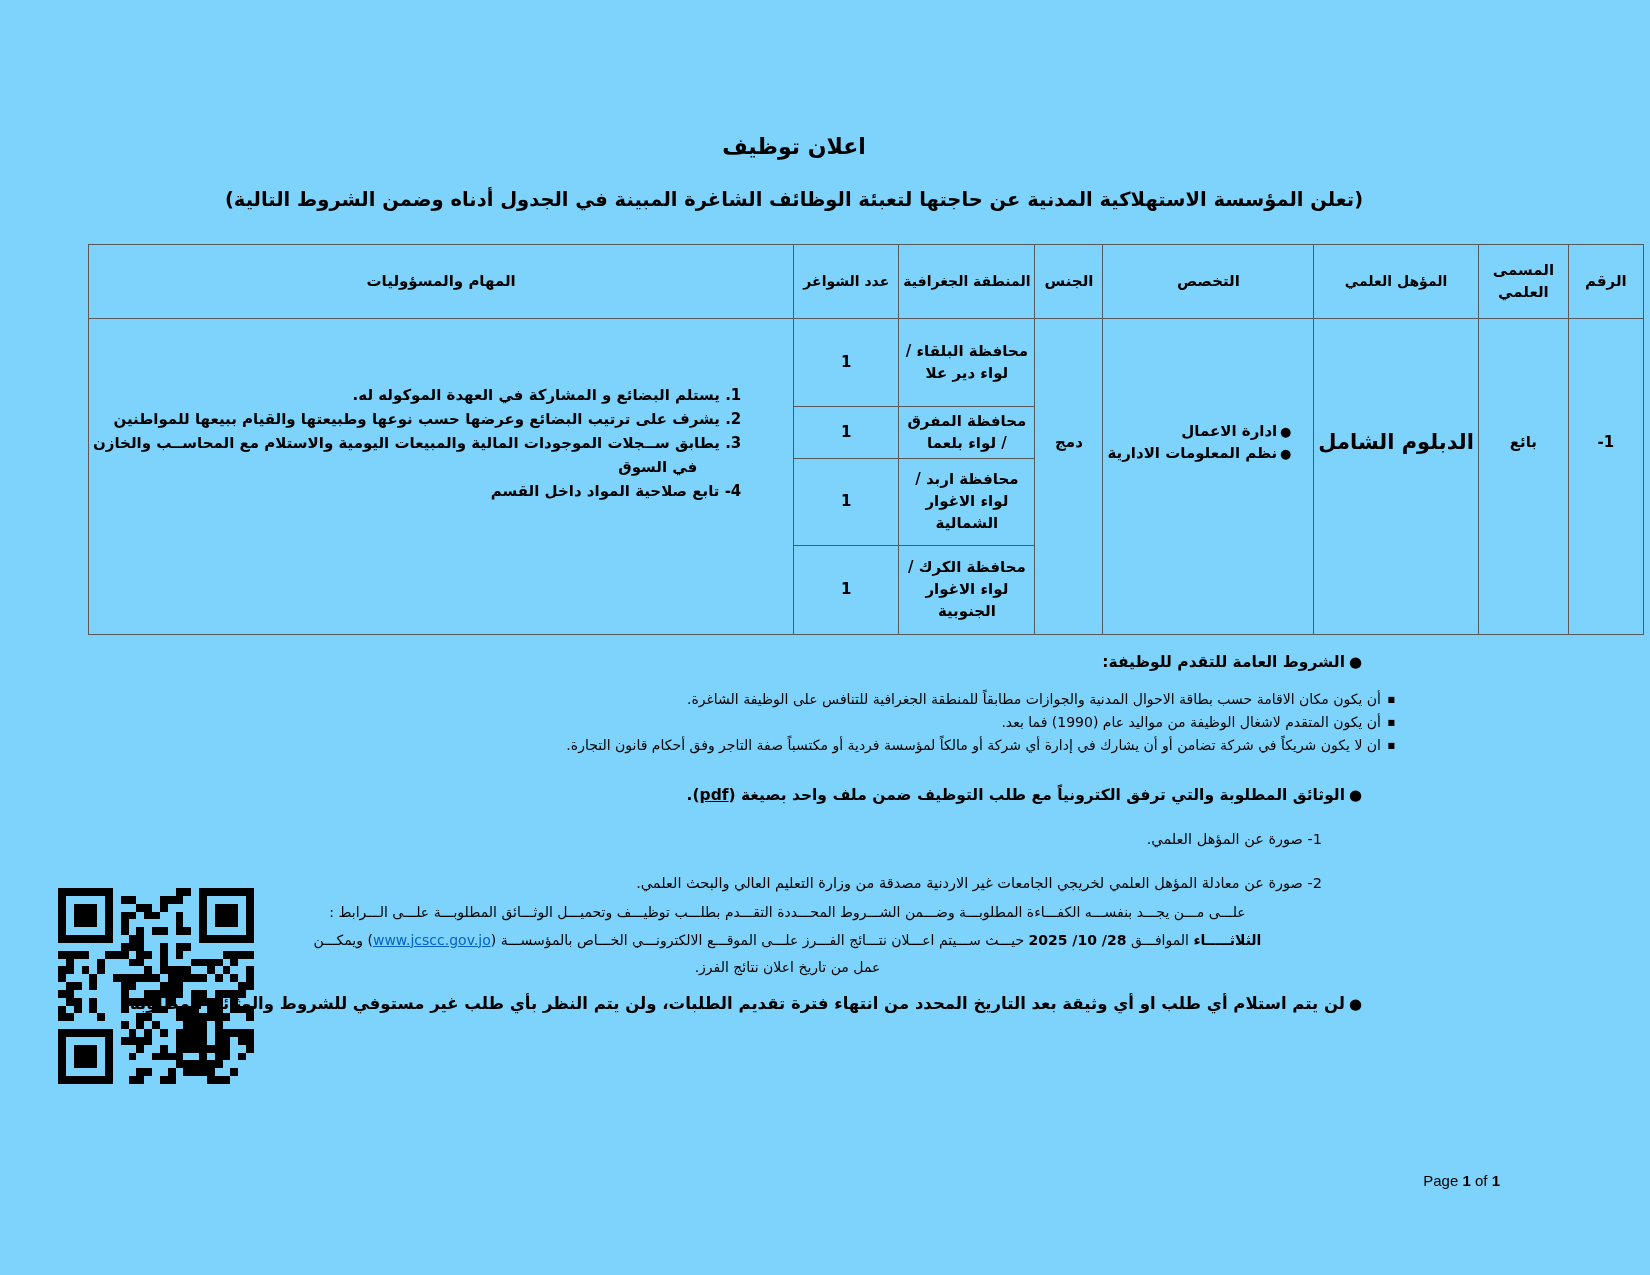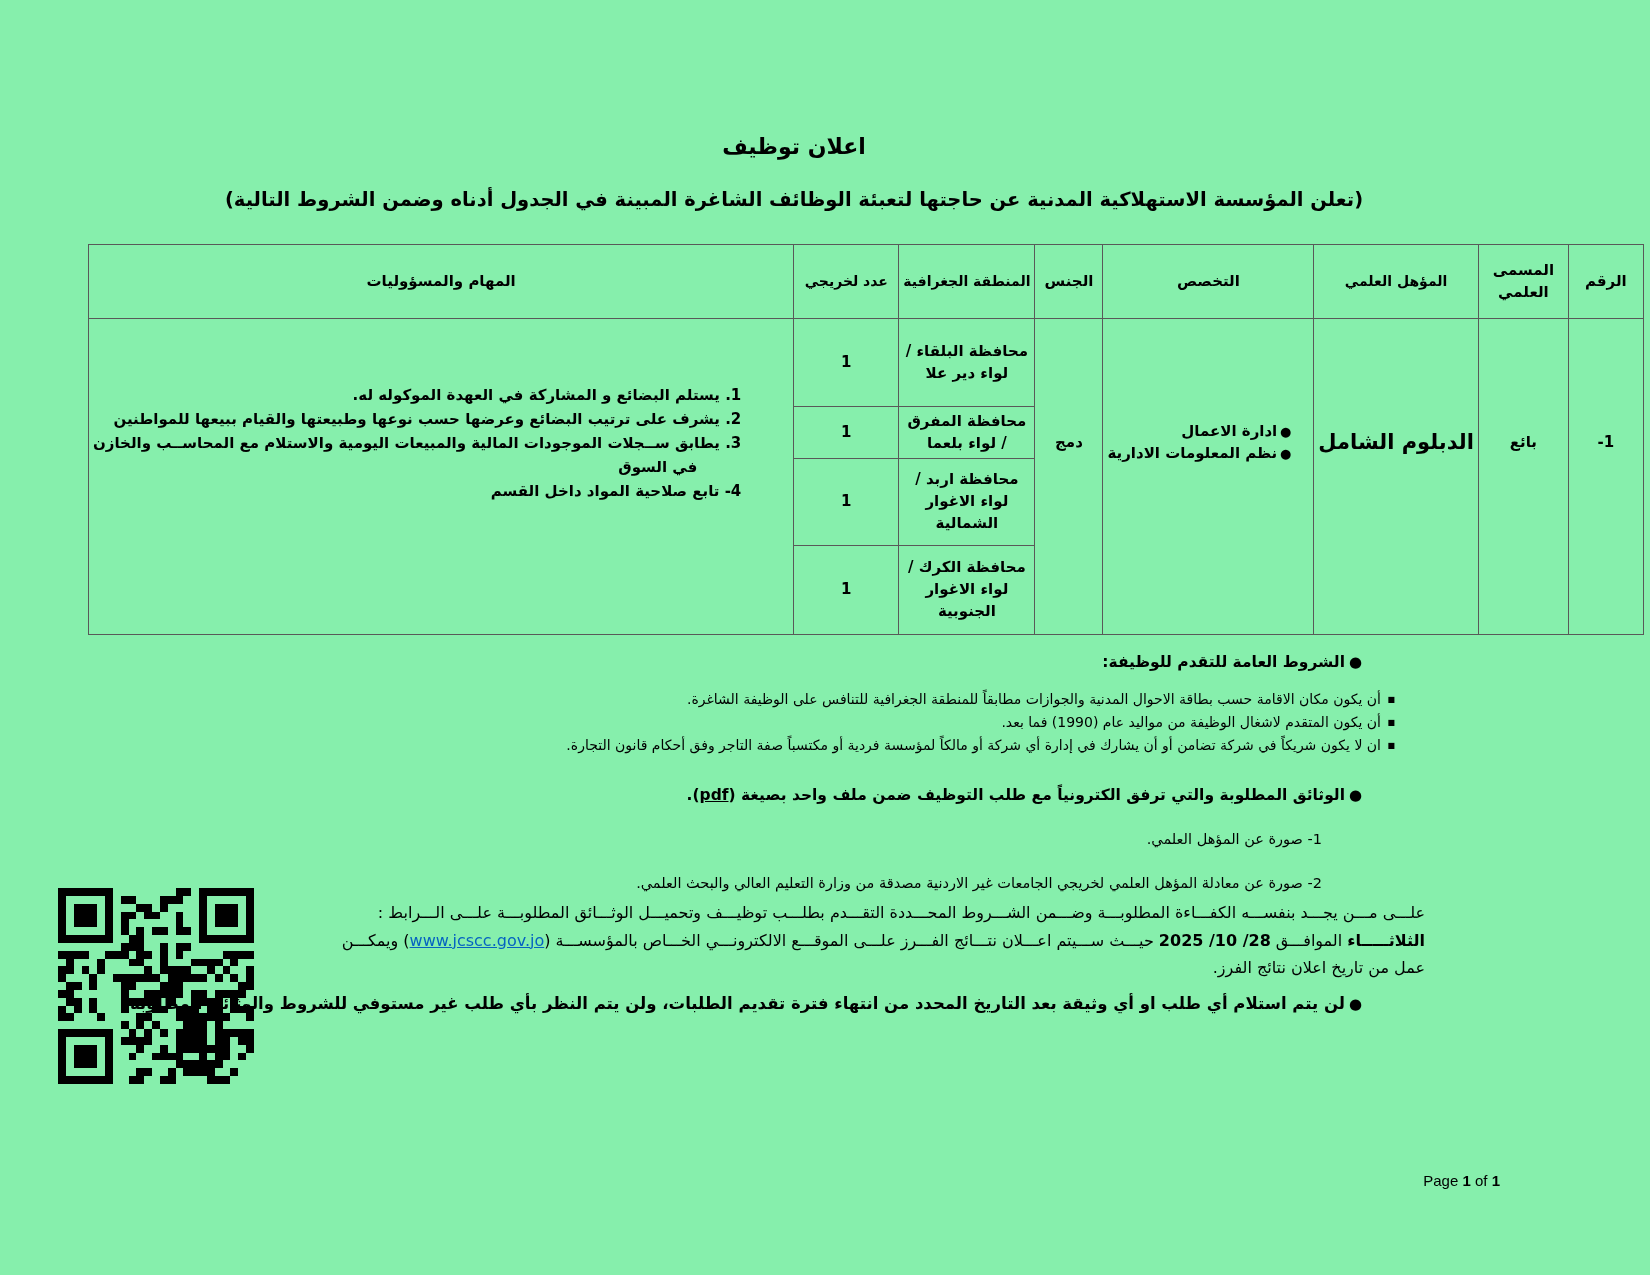--- a/index.html
+++ b/index.html
@@ -1,17 +1,17 @@
 <!DOCTYPE html>
 <html lang="ar"><head>
 <meta charset="utf-8">
 <style>
   html,body{margin:0;padding:0;background:#e8e8e8;}
   .page{
-    position:relative;width:1650px;height:1275px;background:#86efac;
+    position:relative;width:1650px;height:1275px;background:#7dd3fc;
     font-family:"DejaVu Sans",sans-serif;color:#000;overflow:hidden;margin:0 auto;
   }
   
   .title{position:absolute;top:134px;left:88px;width:1412px;text-align:center;
     font-size:22px;font-weight:700;direction:rtl;}
   .subtitle{position:absolute;top:188px;left:88px;width:1412px;text-align:center;
     font-size:19.5px;font-weight:700;direction:rtl;}
   
   .doc-table{position:absolute;top:244px;left:88px;border-collapse:collapse;
     table-layout:fixed;direction:rtl;font-weight:700;font-size:15px;}
@@ -29,21 +29,21 @@
   
   .sections{position:absolute;top:650px;left:150px;width:1275px;direction:rtl;}
   .b-line{position:relative;padding-right:63px;line-height:24px;font-size:15.5px;font-weight:700;}
   .b-line .bullet{display:inline-block;width:17px;text-align:right;font-size:15px;}
   .sub-item{padding-right:30px;line-height:23px;font-size:14px;font-weight:400;white-space:nowrap;}
   .sub-item .bullet{display:inline-block;width:14px;text-align:right;font-size:8px;vertical-align:2px;}
   .doc-heading{margin-top:26px;}
   .num-item{padding-right:103px;line-height:24px;font-size:14.5px;font-weight:400;
     margin-top:20px;white-space:nowrap;}
   .apply-par{margin-top:4px;}
-  .par-line{line-height:27.5px;font-size:16px;font-weight:400;text-align:right;white-space:nowrap;}
+  .par-line{line-height:27.5px;font-size:14px;font-weight:400;text-align:center;white-space:nowrap;}
   .closing{margin-top:8px;font-size:16.5px;line-height:28px;white-space:nowrap;}
   .b{font-weight:700;}
   .u{text-decoration:underline;}
   .link{color:#0563c1;text-decoration:underline;cursor:pointer;}
   
   .qr-box{position:absolute;left:58px;top:888px;width:196px;height:196px;}
   .qr-box svg{width:100%;height:100%;}
   .qr-box rect{fill:#000;}
   
   .footer{position:absolute;top:1172px;left:88px;width:1412px;text-align:right;
@@ -69,21 +69,21 @@
         <col style="width:621px">
     </colgroup>
     <thead>
       <tr>
         <th>الرقم</th>
         <th>المسمى العلمي</th>
         <th class="nowrap">المؤهل العلمي</th>
         <th>التخصص</th>
         <th>الجنس</th>
         <th class="nowrap">المنطقة الجغرافية</th>
-        <th class="nowrap">عدد لخريجي</th>
+        <th class="nowrap">عدد الشواغر</th>
         <th>المهام والمسؤوليات</th>
       </tr>
     </thead>
     <tbody>
       <tr style="height:88px">
         <td rowspan="4" class="spanned num-cell"><span dir="ltr">-1</span></td>
         <td rowspan="4" class="spanned">بائع</td>
         <td rowspan="4" class="spanned nowrap" style="font-size:21px">الدبلوم الشامل</td>
         <td rowspan="4" class="spanned">
           <div class="spec-line"><span class="dot">●</span><span>ادارة الاعمال</span></div>

